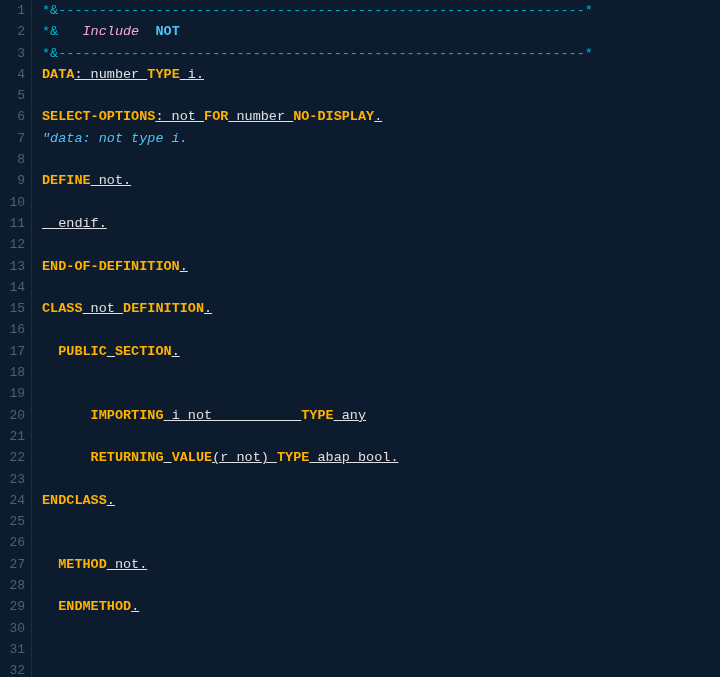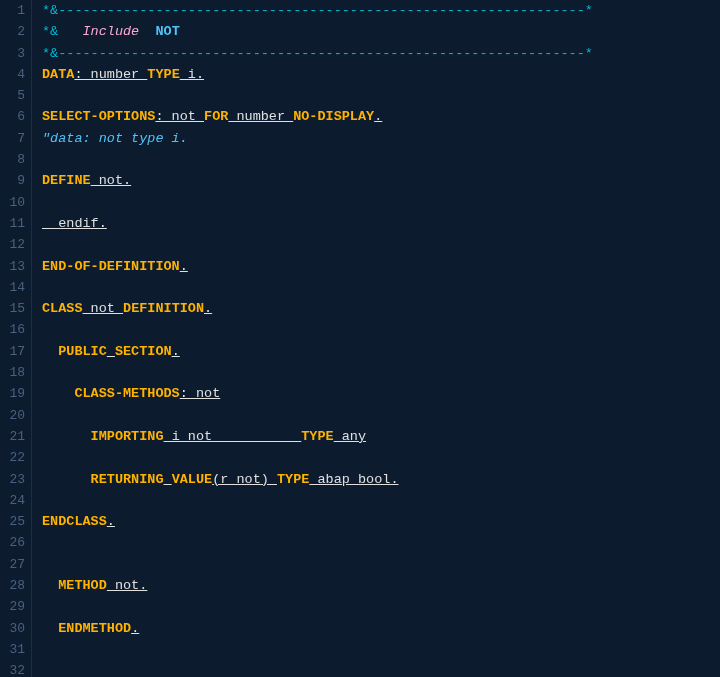--- a/index.html
+++ b/index.html
@@ -119,21 +119,20 @@
       <span class="code-line"><span class="keyword">DEFINE</span><span class="normal"> not.</span></span>
       <span class="code-line"> </span>
       <span class="code-line"><span class="normal">  endif.</span></span>
       <span class="code-line"> </span>
       <span class="code-line"><span class="keyword">END-OF-DEFINITION</span><span class="normal">.</span></span>
       <span class="code-line"> </span>
       <span class="code-line"><span class="keyword">CLASS</span><span class="normal"> not </span><span class="keyword">DEFINITION</span><span class="normal">.</span></span>
       <span class="code-line"> </span>
       <span class="code-line"><span class="keyword">  PUBLIC</span><span class="normal"> </span><span class="keyword">SECTION</span><span class="normal">.</span></span>
       <span class="code-line"> </span>
-      <span class="code-line"><span class="keyword">    CLASS-METHODS</span><span class="normal">: not</span></span>
       <span class="code-line"> </span>
       <span class="code-line"><span class="keyword">      IMPORTING</span><span class="normal"> i_not           </span><span class="keyword">TYPE</span><span class="normal"> any</span></span>
       <span class="code-line"> </span>
       <span class="code-line"><span class="keyword">      RETURNING</span><span class="normal"> </span><span class="keyword">VALUE</span><span class="normal">(r_not) </span><span class="keyword">TYPE</span><span class="normal"> abap_bool.</span></span>
       <span class="code-line"> </span>
       <span class="code-line"><span class="keyword">ENDCLASS</span><span class="normal">.</span></span>
       <span class="code-line"> </span>
       <span class="code-line"> </span>
       <span class="code-line"><span class="keyword">  METHOD</span><span class="normal"> not.</span></span>
       <span class="code-line"> </span>

